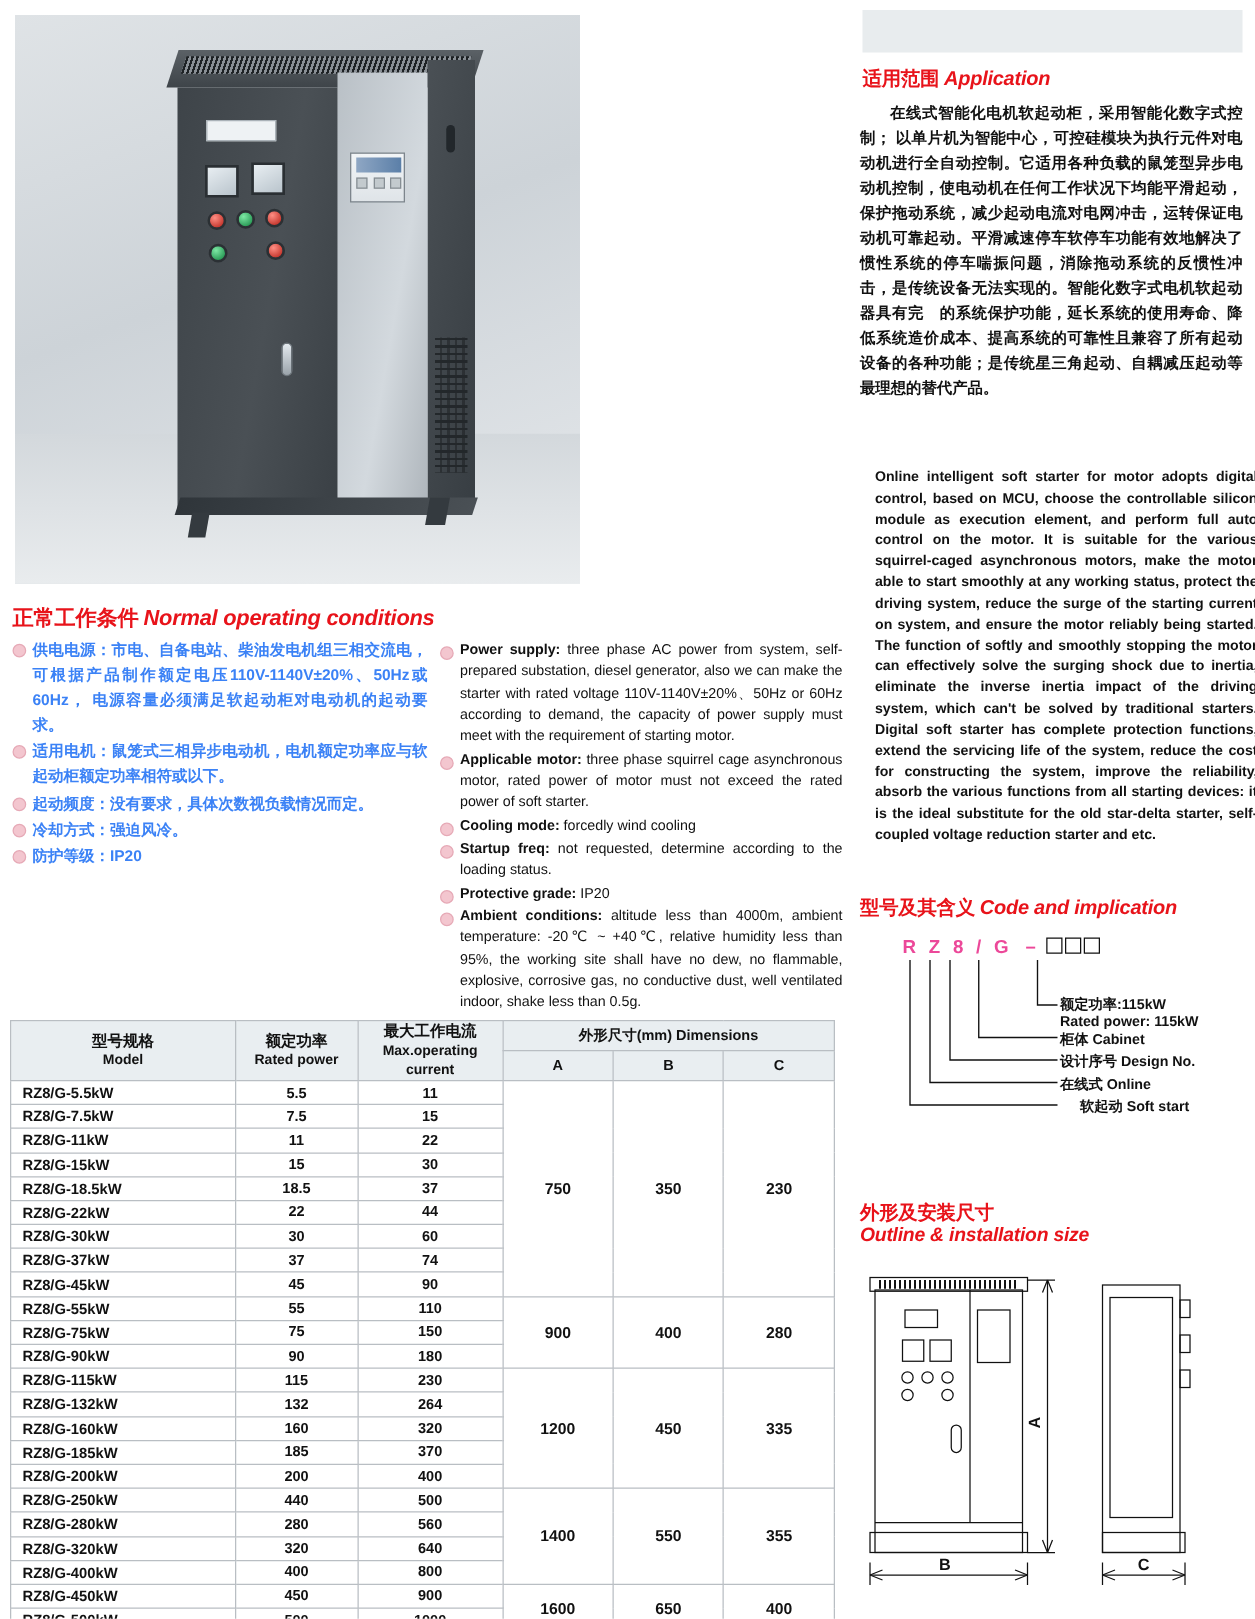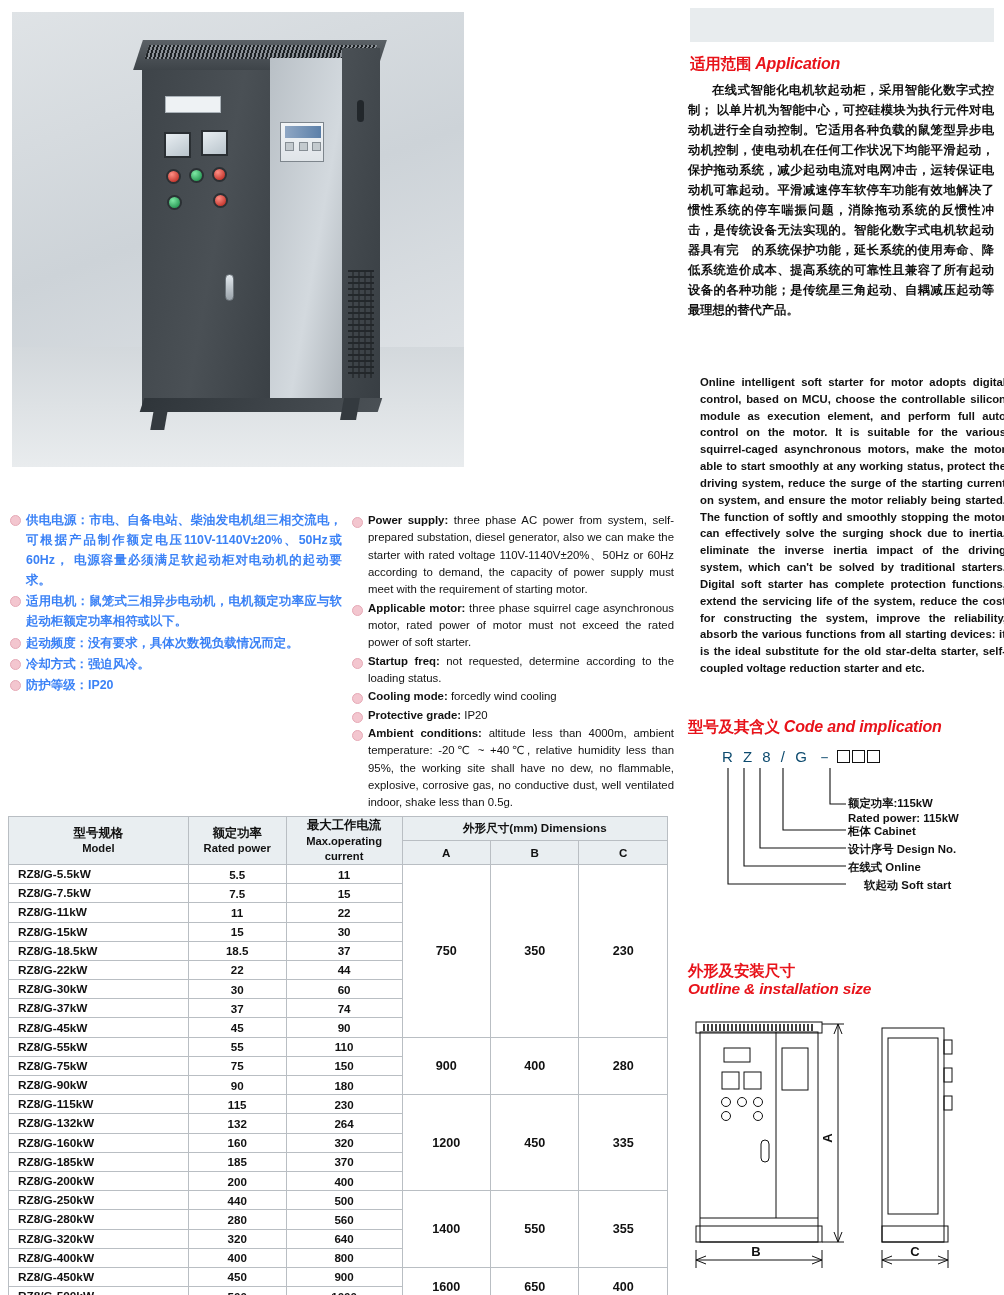--- a/index.html
+++ b/index.html
@@ -256,21 +256,21 @@
   }
 
   #code-heading { position: absolute; left: 12px; top: 718px; }
   #code-heading .cn { font-size: 15.5px; }
   #code-heading .en { font-size: 16px; font-style: italic; }
 
   
   .code-dia { position: absolute; left: 12px; top: 748px; width: 310px; height: 150px; }
   .code-chars {
     position: absolute; left: 34px; top: 0;
-    font-size: 15px; font-weight: normal; letter-spacing: 3px; color: #0c4a6e;
+    font-size: 15px; font-weight: bold; letter-spacing: 3px; color: #ec4899;
     white-space: nowrap;
     text-align: right;
   }
   .code-box {
     display: inline-block; width: 13px; height: 13px;
     border: 1.3px solid #111; vertical-align: -1px; margin-left: 2px;
   }
   .code-dia svg { position: absolute; left: 0; top: 0; }
   .code-lbl {
     position: absolute;
@@ -315,34 +315,37 @@
         </div>
       </div>
       <div class="handle"></div>
       <div class="side-hole"></div>
       <div class="side-vents"></div>
       <div class="cab-base"></div>
       <div class="foot f1"></div>
       <div class="foot f2"></div>
     </div>
 
+    <div class="sec-head" id="normal-conditions-heading">
+      <span class="cn">正常工作条件</span><span class="en">Normal operating conditions</span>
+    </div>
 
     <ul class="blist cn-list">
       <li><span>供电电源：市电、自备电站、柴油发电机组三相交流电，可根据产品制作额定电压110V-1140V±20%、50Hz或60Hz， 电源容量必须满足软起动柜对电动机的起动要求。</span></li>
       <li><span>适用电机：鼠笼式三相异步电动机，电机额定功率应与软起动柜额定功率相符或以下。</span></li>
       <li><span>起动频度：没有要求，具体次数视负载情况而定。</span></li>
       <li><span>冷却方式：强迫风冷。</span></li>
       <li><span>防护等级：IP20</span></li>
     </ul>
 
     <ul class="blist en-list">
       <li><strong>Power supply:</strong><span> three phase AC power from system, self-prepared substation, diesel generator, also we can make the starter with rated voltage 110V-1140V±20%、50Hz or 60Hz according to demand, the capacity of power supply must meet with the requirement of starting motor.</span></li>
       <li><strong>Applicable motor:</strong><span> three phase squirrel cage asynchronous motor, rated power of motor must not exceed the rated power of soft starter.</span></li>
+      <li><strong>Cooling mode:</strong><span> forcedly wind cooling</span></li>
       <li><strong>Startup freq:</strong><span> not requested, determine according to the loading status.</span></li>
-      <li><strong>Cooling mode:</strong><span> forcedly wind cooling</span></li>
       <li><strong>Protective grade:</strong><span> IP20</span></li>
       <li><strong>Ambient conditions:</strong><span> altitude less than 4000m, ambient temperature: -20℃ ~ +40℃, relative humidity less than 95%, the working site shall have no dew, no flammable, explosive, corrosive gas, no conductive dust, well ventilated indoor, shake less than 0.5g.</span></li>
     </ul>
 
 
     <div class="tbl-wrap">
       <table class="tech">
         <thead>
           <tr>
             <th class="c-model two-line" rowspan="2">

